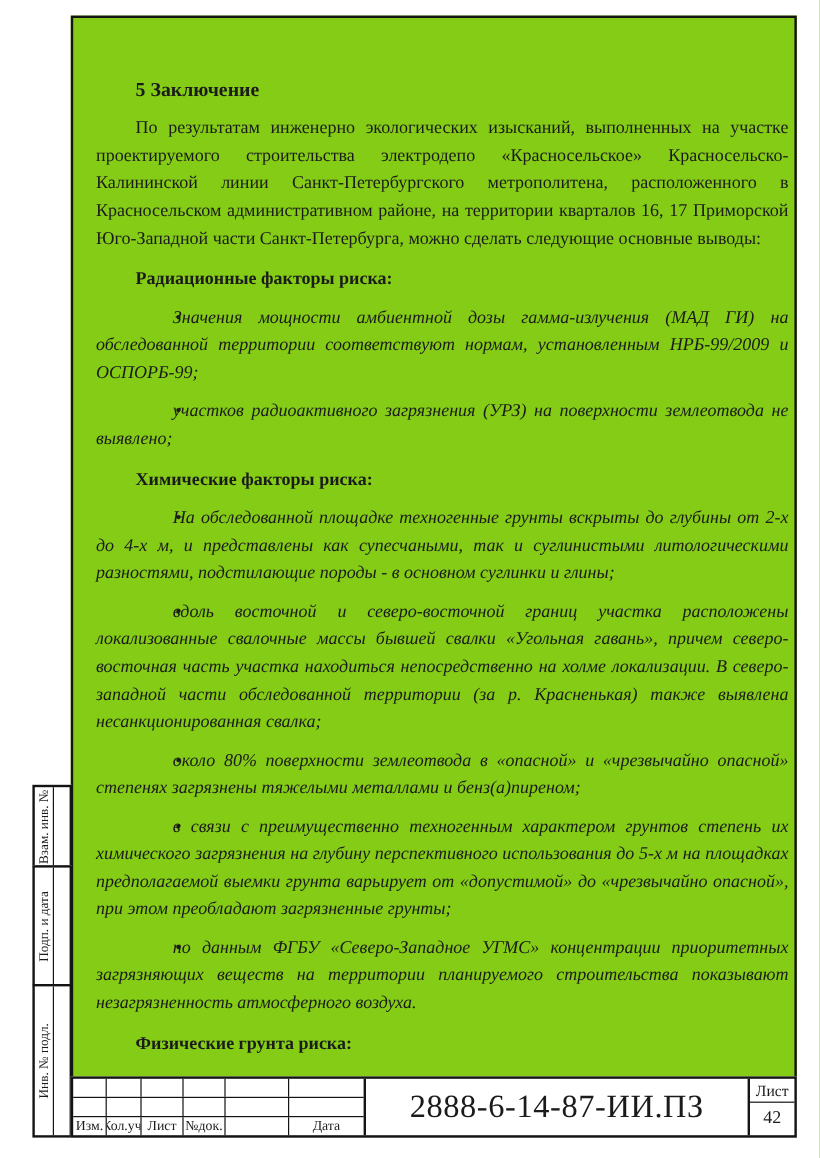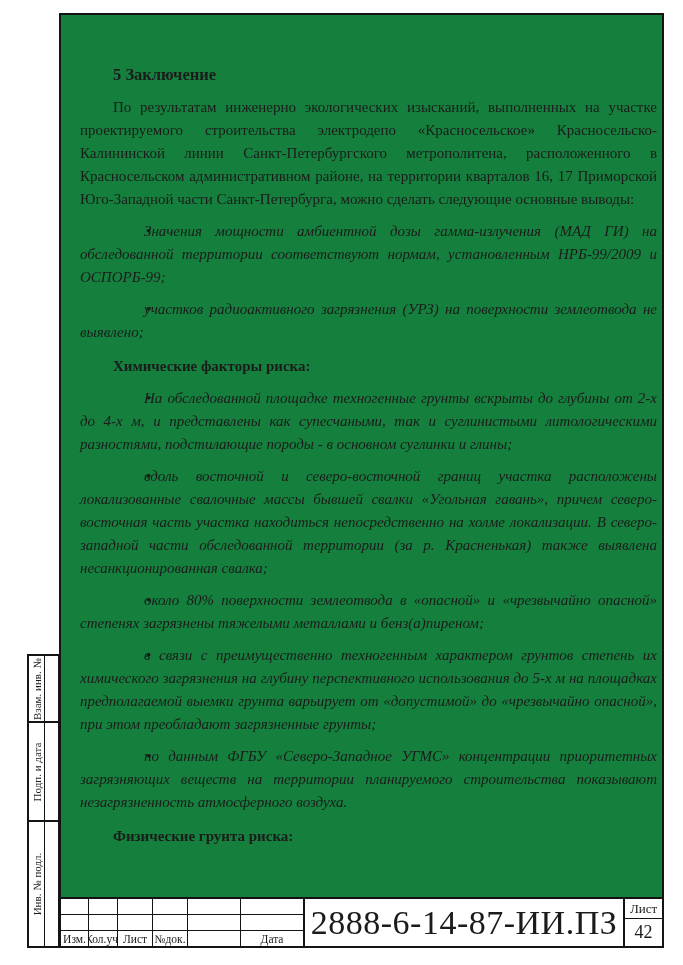--- a/index.html
+++ b/index.html
@@ -4,21 +4,21 @@
 <style>
   html,body{margin:0;padding:0;}
   body{
     width:683px;height:965px;position:relative;background:#ffffff;
     font-family:"Liberation Serif","DejaVu Serif",serif;color:#1b1b1b;
     overflow:hidden;
   }
   
   .frame{
     position:absolute;left:59px;top:13px;width:605px;height:935px;
-    border:2px solid #141414;box-sizing:border-box;background:#15803d;
+    border:2px solid #141414;box-sizing:border-box;background:#84cc16;
   }
   
   .content{
     position:absolute;left:19px;top:48px;width:577px;
     font-size:15px;line-height:23px;
   }
   .h1{
     font-weight:bold;font-size:16.5px;margin:0 0 10px 33px;
   }
   p.body-par{
@@ -67,43 +67,44 @@
     overflow:hidden;white-space:nowrap;
   }
   .tb-cell.c1{width:28px;}
   .tb-cell.c2{width:29px;}
   .tb-cell.c3{width:35px;}
   .tb-cell.c4{width:35px;text-align:right;}
   .tb-cell.c5{width:53px;}
   .tb-cell.c6{flex:1;border-right:none;}
   .tb-center{
     flex:1;display:flex;align-items:center;justify-content:center;
-    font-size:34px;letter-spacing:0.5px;
+    font-size:27px;letter-spacing:0.5px;
   }
   .tb-right{
     width:39px;border-left:2px solid #141414;box-sizing:border-box;
     display:flex;flex-direction:column;
   }
   .tb-sheet-label{
     height:19px;border-bottom:1px solid #141414;display:flex;
     align-items:center;justify-content:center;font-size:13px;
   }
   .tb-sheet-num{
-    flex:1;display:flex;align-items:center;justify-content:center;font-size:18px;
+    flex:1;display:flex;align-items:center;justify-content:center;font-size:15px;
   }
 </style>
 </head>
 <body>
 
 <div class="frame">
   <div class="content">
     <div class="h1">5 Заключение</div>
 
     <p class="body-par">По результатам инженерно экологических изысканий, выполненных на участке проектируемого строительства электродепо «Красносельское» Красносельско-Калининской линии Санкт-Петербургского метрополитена, расположенного в Красносельском административном районе, на территории кварталов 16, 17 Приморской Юго-Западной части Санкт-Петербурга, можно сделать следующие основные выводы:</p>
 
+    <p class="subheading">Радиационные факторы риска:</p>
 
     <p class="bullet"><span class="bmark">•</span><span>Значения мощности амбиентной дозы гамма-излучения (МАД ГИ) на обследованной территории соответствуют нормам, установленным НРБ-99/2009 и ОСПОРБ-99;</span></p>
     <p class="bullet"><span class="bmark">•</span><span>участков радиоактивного загрязнения (УРЗ) на поверхности землеотвода не выявлено;</span></p>
 
     <p class="subheading">Химические факторы риска:</p>
 
     <p class="bullet"><span class="bmark">•</span><span>На обследованной площадке техногенные грунты вскрыты до глубины от 2-х до 4-х м, и представлены как супесчаными, так и суглинистыми литологическими разностями, подстилающие породы - в основном суглинки и глины;</span></p>
     <p class="bullet"><span class="bmark">•</span><span>вдоль восточной и северо-восточной границ участка расположены локализованные свалочные массы бывшей свалки «Угольная гавань», причем северо-восточная часть участка находиться непосредственно на холме локализации. В северо-западной части обследованной территории (за р. Красненькая) также выявлена несанкционированная свалка;</span></p>
     <p class="bullet"><span class="bmark">•</span><span>около 80% поверхности землеотвода в «опасной» и «чрезвычайно опасной» степенях загрязнены тяжелыми металлами и бенз(а)пиреном;</span></p>
     <p class="bullet"><span class="bmark">•</span><span>в связи с преимущественно техногенным характером грунтов степень их химического загрязнения на глубину перспективного использования до 5-х м на площадках предполагаемой выемки грунта варьирует от «допустимой» до «чрезвычайно опасной», при этом преобладают загрязненные грунты;</span></p>

